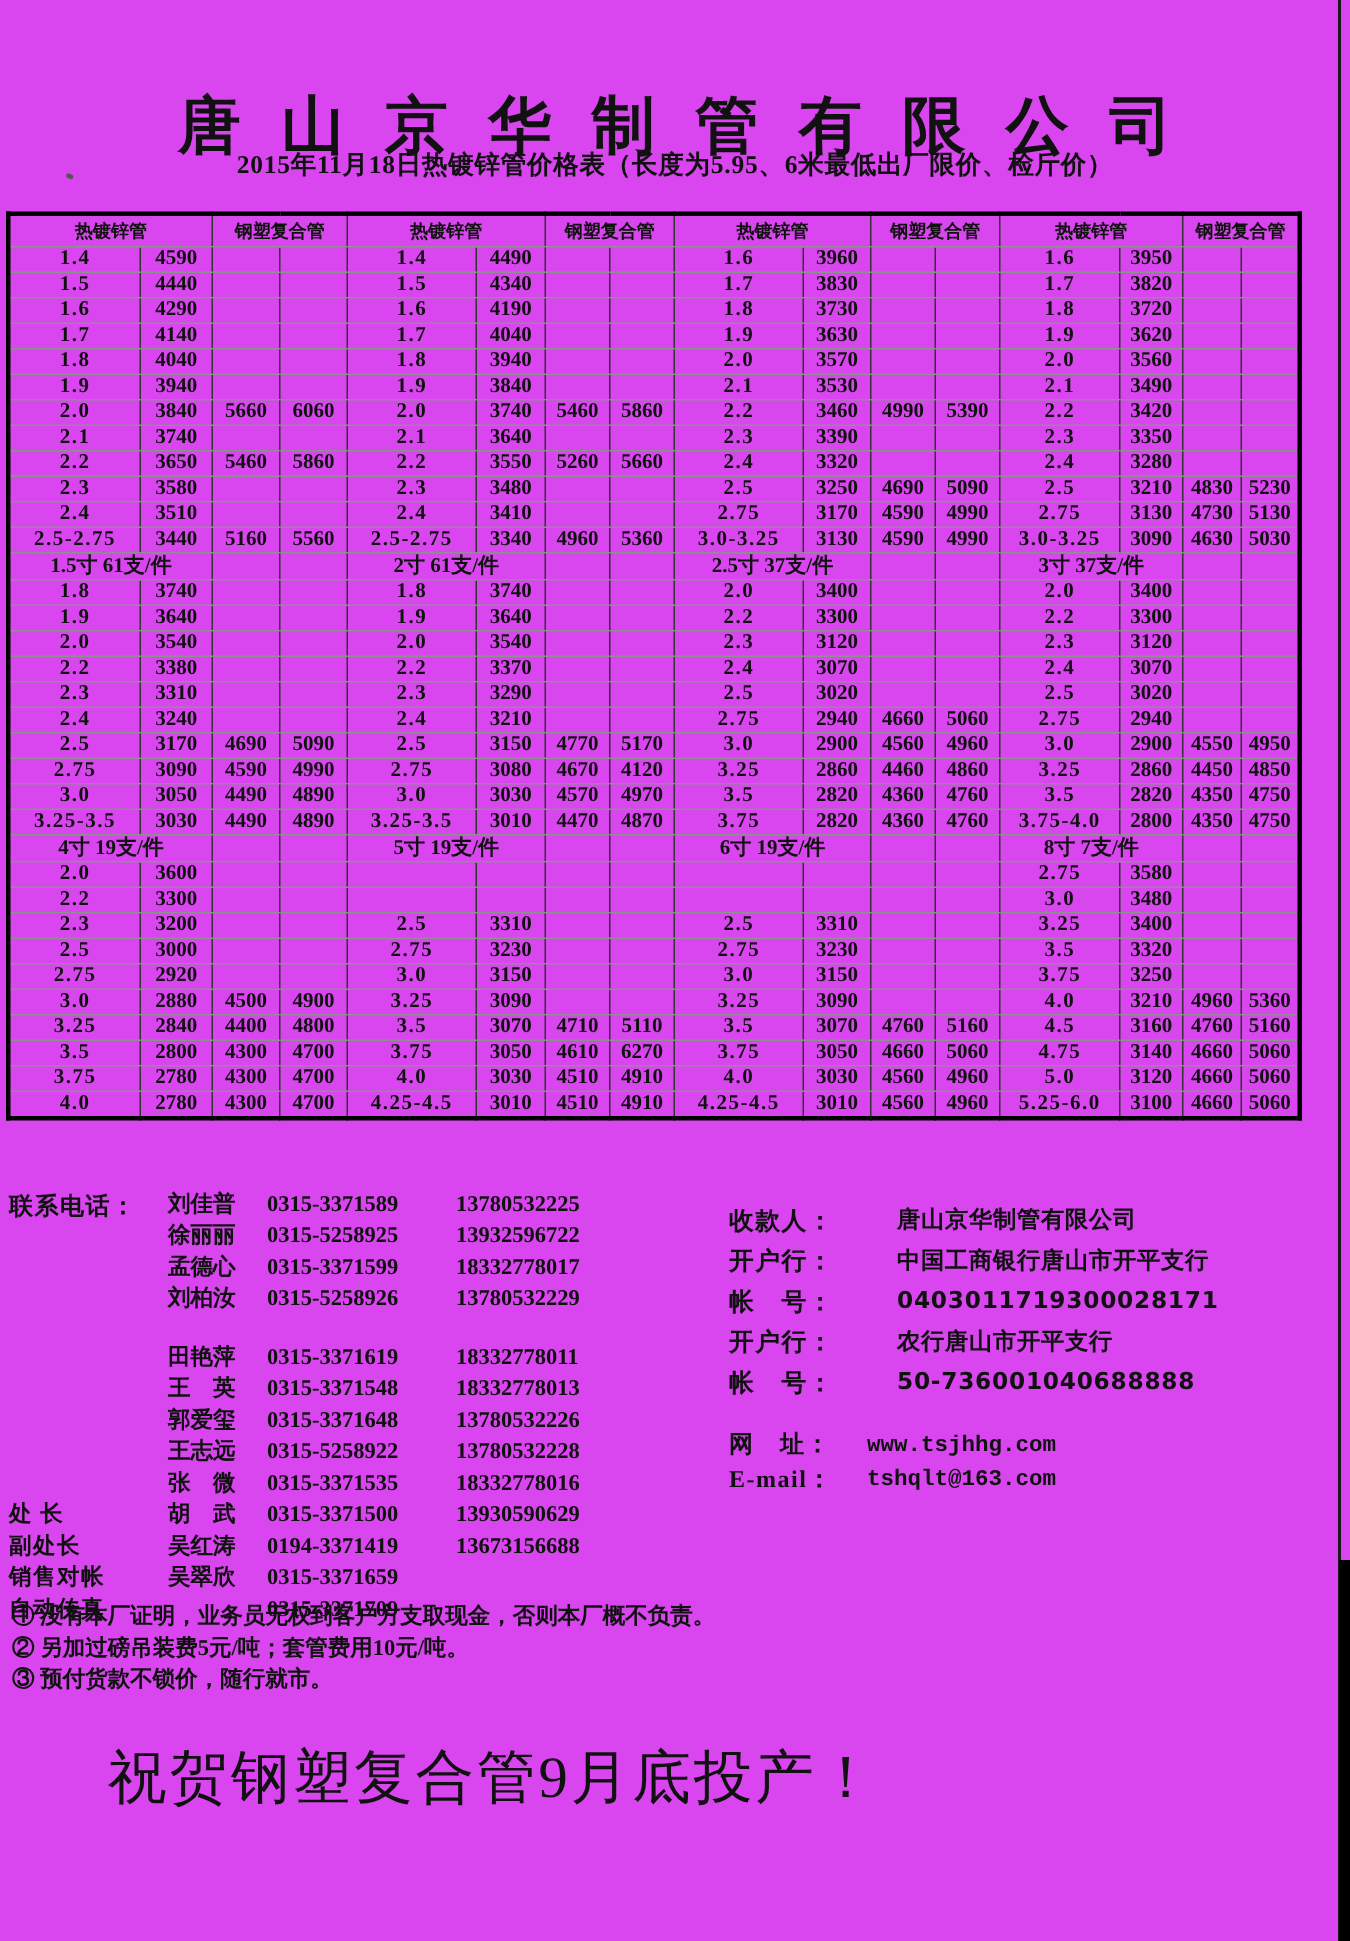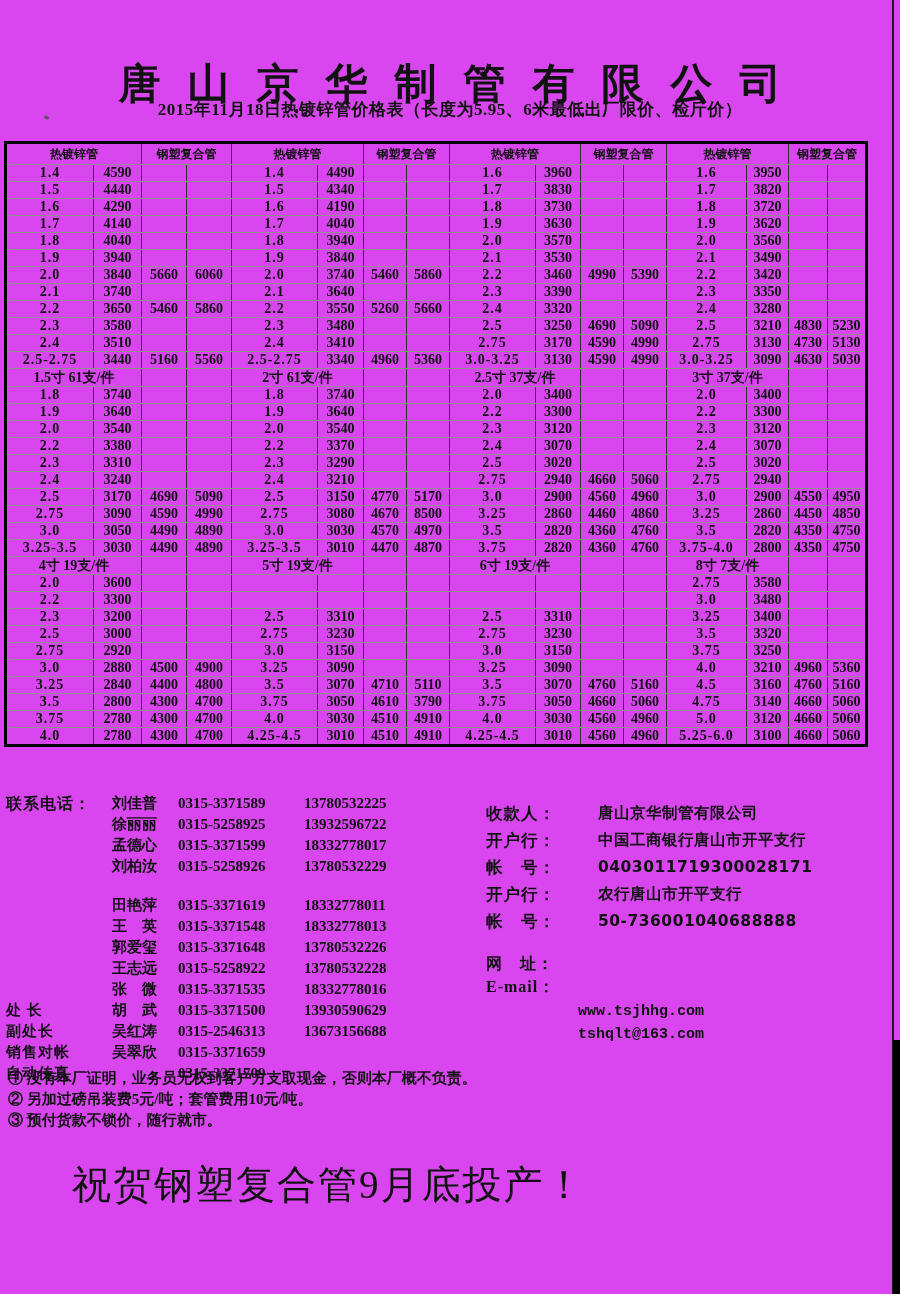--- a/index.html
+++ b/index.html
@@ -28,21 +28,21 @@
   .c-name{width:66px;}
   .c-phone{width:126px;}
   .c-mobile{width:140px;}
   .payment{position:absolute;left:486px;top:800px;font-size:16.5px;font-weight:bold;}
   .pline{display:flex;height:27px;line-height:27px;gap:20px;}
   .plabel{width:92px;letter-spacing:1px;}
   .pvalue{font-family:"DejaVu Sans",sans-serif;font-size:15.5px;letter-spacing:0.5px;}
   .webblock{position:absolute;left:486px;top:952px;font-size:16px;font-weight:bold;}
   .wline{display:flex;height:23px;line-height:23px;}
   .wlabel{width:92px;letter-spacing:1px;}
-  .wvalue{font-family:"Liberation Mono",monospace;font-size:15px;margin-top:48px;}
+  .wvalue{font-family:"Liberation Mono",monospace;font-size:15px;}
   .footnotes{position:absolute;left:8px;top:1068px;font-size:15px;font-weight:600;}
   .fnote{height:21px;line-height:21px;white-space:nowrap;}
   .banner{position:absolute;left:72px;top:1158px;font-size:39px;font-weight:normal;
           letter-spacing:2px;white-space:nowrap;}
   .speck{position:absolute;left:44px;top:116px;width:5px;height:3px;background:#555;
          border-radius:2px;transform:rotate(25deg);}
   .edge-line{position:absolute;left:892px;top:0;width:2px;height:1294px;background:#1a1a1a;}
   .edge-strip{position:absolute;left:893px;top:1040px;width:7px;height:254px;background:#000;}
 </style>
 </head>
@@ -439,21 +439,21 @@
           <td class="c-hot">4950</td>
         </tr>
         <tr class="dr">
           <td class="c-size">2.75</td>
           <td class="c-price">3090</td>
           <td class="c-cold">4590</td>
           <td class="c-hot">4990</td>
           <td class="c-size">2.75</td>
           <td class="c-price">3080</td>
           <td class="c-cold">4670</td>
-          <td class="c-hot">8500</td>
+          <td class="c-hot">4120</td>
           <td class="c-size">3.25</td>
           <td class="c-price">2860</td>
           <td class="c-cold">4460</td>
           <td class="c-hot">4860</td>
           <td class="c-size">3.25</td>
           <td class="c-price">2860</td>
           <td class="c-cold">4450</td>
           <td class="c-hot">4850</td>
         </tr>
         <tr class="dr">
@@ -633,21 +633,21 @@
           <td class="c-hot">5160</td>
         </tr>
         <tr class="dr">
           <td class="c-size">3.5</td>
           <td class="c-price">2800</td>
           <td class="c-cold">4300</td>
           <td class="c-hot">4700</td>
           <td class="c-size">3.75</td>
           <td class="c-price">3050</td>
           <td class="c-cold">4610</td>
-          <td class="c-hot">3790</td>
+          <td class="c-hot">6270</td>
           <td class="c-size">3.75</td>
           <td class="c-price">3050</td>
           <td class="c-cold">4660</td>
           <td class="c-hot">5060</td>
           <td class="c-size">4.75</td>
           <td class="c-price">3140</td>
           <td class="c-cold">4660</td>
           <td class="c-hot">5060</td>
         </tr>
         <tr class="dr">
@@ -747,21 +747,21 @@
       </div>
       <div class="crow">
         <span class="c-role">处 长</span>
         <span class="c-name">胡　武</span>
         <span class="c-phone">0315-3371500</span>
         <span class="c-mobile">13930590629</span>
       </div>
       <div class="crow">
         <span class="c-role">副处长</span>
         <span class="c-name">吴红涛</span>
-        <span class="c-phone">0315-2546313</span>
+        <span class="c-phone">0194-3371419</span>
         <span class="c-mobile">13673156688</span>
       </div>
       <div class="crow">
         <span class="c-role">销售对帐</span>
         <span class="c-name">吴翠欣</span>
         <span class="c-phone">0315-3371659</span>
         <span class="c-mobile"></span>
       </div>
       <div class="crow">
         <span class="c-role">自动传真</span>

